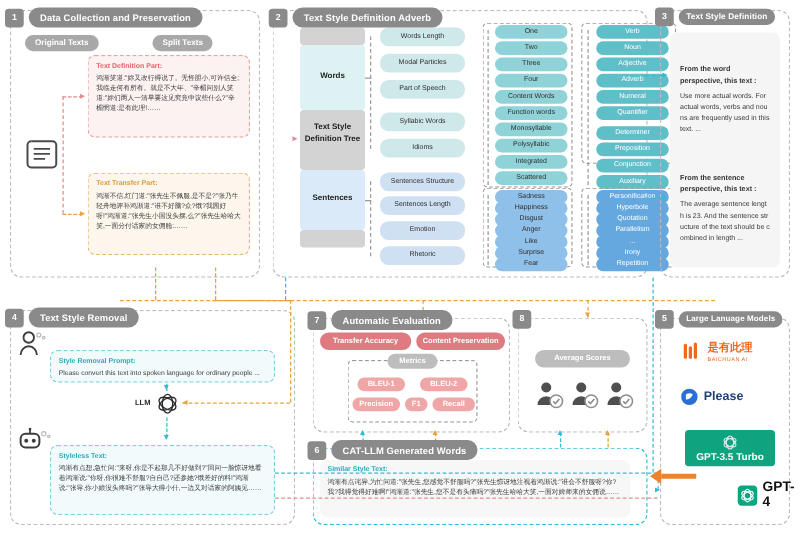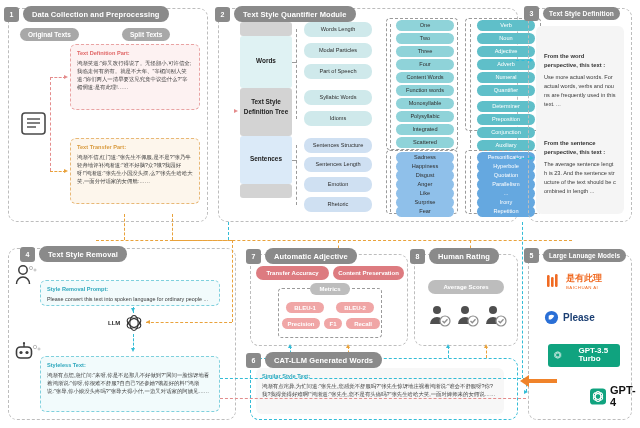--- a/index.html
+++ b/index.html
@@ -90,34 +90,34 @@
     position:absolute;border-radius:9px;display:flex;align-items:center;justify-content:center;
     font-size:6px;font-weight:bold;color:#fff;white-space:nowrap;
   }
   .e-dark{background:#dd7b80;}
   .e-light{background:#f0a6a6;}
   .e-grey{background:#bdbdbd;}
 
   
   .logorow{position:absolute;display:flex;align-items:center;gap:4px;}
   .logotext{font-size:8px;font-weight:bold;}
-  .gptbox{background:#10a37f;border-radius:3px;display:flex;align-items:center;gap:16px;padding:3px 5px;}
+  .gptbox{background:#10a37f;border-radius:3px;display:flex;align-items:center;gap:1px;padding:3px 5px;flex-direction:column;}
 
   .scroll-ico{position:absolute;}
   .person-ico{position:absolute;}
 </style>
 </head>
 <body>
 
 <div class="stage">
 
   <div class="panel grey" style="left:8px;top:8px;width:200px;height:214px;"></div>
   <div class="hdr" style="left:4px;top:6px;">
     <div class="num">1</div>
-    <div class="ttl">Data Collection and Preprocessing</div>
+    <div class="ttl">Data Collection and Preservation</div>
   </div>
 
   <div class="pill" style="left:20px;top:28px;">Original Texts</div>
   <div class="pill" style="left:122px;top:28px;">Split Texts</div>
 
   <svg class="scroll-ico" style="left:18px;top:104px;" width="34" height="34" viewBox="0 0 34 34">
     <path d="M7 9 h17 a3 3 0 0 1 3 3 v15 a3 3 0 0 1 -3 3 h-17 a3 3 0 0 1 -3 -3 v-15" fill="#fff" stroke="#4a4a4a" stroke-width="1.6"></path>
     <path d="M4 12 a3 3 0 0 1 3 -3" fill="none" stroke="#4a4a4a" stroke-width="1.6"></path>
     <line x1="9" y1="15" x2="22" y2="15" stroke="#4a4a4a" stroke-width="1.4"></line>
     <line x1="9" y1="19" x2="22" y2="19" stroke="#4a4a4a" stroke-width="1.4"></line>
@@ -136,21 +136,21 @@
 
   <div class="hline p" style="left:50px;top:77px;width:16px;"></div>
   <div class="vline p" style="left:50px;top:77px;height:94px;"></div>
   <div class="hline o" style="left:50px;top:171px;width:16px;"></div>
   <div class="arrow ar-r p" style="left:64px;top:74.5px;"></div>
   <div class="arrow ar-r o" style="left:64px;top:168.5px;"></div>
 
   <div class="panel grey" style="left:218px;top:8px;width:300px;height:214px;"></div>
   <div class="hdr" style="left:215px;top:6px;">
     <div class="num">2</div>
-    <div class="ttl">Text Style Quantifier Module</div>
+    <div class="ttl">Text Style Definition Adverb</div>
   </div>
 
   <div class="spine mid" style="left:240px;top:22px;width:52px;height:14px;"></div>
   <div class="spine words" style="left:240px;top:36px;width:52px;height:52px;">
     <div class="lbl" style="top:21px;">Words</div>
   </div>
   <div class="spine mid" style="left:240px;top:88px;width:52px;height:48px;">
     <div class="lbl" style="top:9px;line-height:1.55;">Text Style Definition Tree</div>
   </div>
   <div class="spine sent" style="left:240px;top:136px;width:52px;height:48px;">
@@ -235,21 +235,21 @@
     <div class="cap" style="font-size:5.8px;line-height:1.6;margin-top:30px;">From the sentence perspective, this text :</div>
     <div class="body" style="font-size:5.6px;line-height:1.6;">The average sentence length is 23. And the sentence structure of the text should be combined in length ...</div>
   </div>
 
   <div class="arrow ar-r c" style="left:530px;top:58px;"></div>
   <div class="arrow ar-r c" style="left:530px;top:156px;"></div>
   <div class="hline c" style="left:516px;top:60px;width:14px;"></div>
   <div class="hline c" style="left:516px;top:158px;width:14px;"></div>
 
   <div class="panel grey" style="left:8px;top:248px;width:228px;height:172px;"></div>
-  <div class="hdr" style="left:20px;top:246px;">
+  <div class="hdr" style="left:4px;top:246px;">
     <div class="num">4</div>
     <div class="ttl">Text Style Removal</div>
   </div>
 
   <svg class="person-ico" style="left:14px;top:264px;" width="28" height="26" viewBox="0 0 28 26">
     <circle cx="9" cy="6" r="4.2" fill="none" stroke="#3d3d3d" stroke-width="1.5"></circle>
     <path d="M2.5 20 a6.5 7 0 0 1 13 0" fill="none" stroke="#3d3d3d" stroke-width="1.5"></path>
     <circle cx="17" cy="4" r="1.6" fill="none" stroke="#bcbcbc" stroke-width="1"></circle>
     <circle cx="21" cy="6" r="1" fill="none" stroke="#bcbcbc" stroke-width="1"></circle>
   </svg>
@@ -288,38 +288,37 @@
   </div>
 
   <div class="hline o" style="left:96px;top:240px;width:136px;"></div>
   <div class="vline o" style="left:232px;top:240px;height:82px;"></div>
   <div class="hline o" style="left:146px;top:322px;width:86px;"></div>
   <div class="arrow ar-r o" style="left:146px;top:319.5px;transform:rotate(180deg);"></div>
 
   <div class="panel grey" style="left:250px;top:254px;width:158px;height:92px;"></div>
   <div class="hdr" style="left:246px;top:248px;">
     <div class="num">7</div>
-    <div class="ttl">Automatic Adjective</div>
+    <div class="ttl">Automatic Evaluation</div>
   </div>
 
   <div class="epill e-dark" style="left:256px;top:266px;width:73px;height:14px;">Transfer Accuracy</div>
   <div class="epill e-dark" style="left:333px;top:266px;width:71px;height:14px;">Content Preservation</div>
 
   <div class="dashbox" style="left:278px;top:288px;width:104px;height:50px;"></div>
   <div class="epill e-grey" style="left:310px;top:283px;width:40px;height:12px;">Metrics</div>
   <div class="epill e-light" style="left:286px;top:302px;width:38px;height:11px;">BLEU-1</div>
   <div class="epill e-light" style="left:336px;top:302px;width:38px;height:11px;">BLEU-2</div>
   <div class="epill e-light" style="left:282px;top:318px;width=38px;width:38px;height:11px;">Precision</div>
   <div class="epill e-light" style="left:324px;top:318px;width:18px;height:11px;">F1</div>
   <div class="epill e-light" style="left:346px;top:318px;width:34px;height:11px;">Recall</div>
 
   <div class="panel grey" style="left:414px;top:254px;width:104px;height:92px;"></div>
   <div class="hdr" style="left:410px;top:248px;">
     <div class="num">8</div>
-    <div class="ttl">Human Rating</div>
   </div>
   <div class="epill e-grey" style="left:428px;top:280px;width:76px;height:14px;">Average Scores</div>
 
   <svg style="position:absolute;left:428px;top:304px;" width="24" height="24" viewBox="0 0 24 24">
     <circle cx="9" cy="6" r="4" fill="#4f4f4f"></circle>
       <path d="M2 20 a7 7 0 0 1 14 0 z" fill="#4f4f4f"></path>
     <circle cx="17" cy="17" r="5" fill="#fff" stroke="#8d8d8d" stroke-width="1.2"></circle>
     <path d="M14.5 17 l1.8 1.8 l3.2 -3.6" fill="none" stroke="#8d8d8d" stroke-width="1.3"></path>
   </svg>
   <svg style="position:absolute;left:456px;top:304px;" width="24" height="24" viewBox="0 0 24 24">

